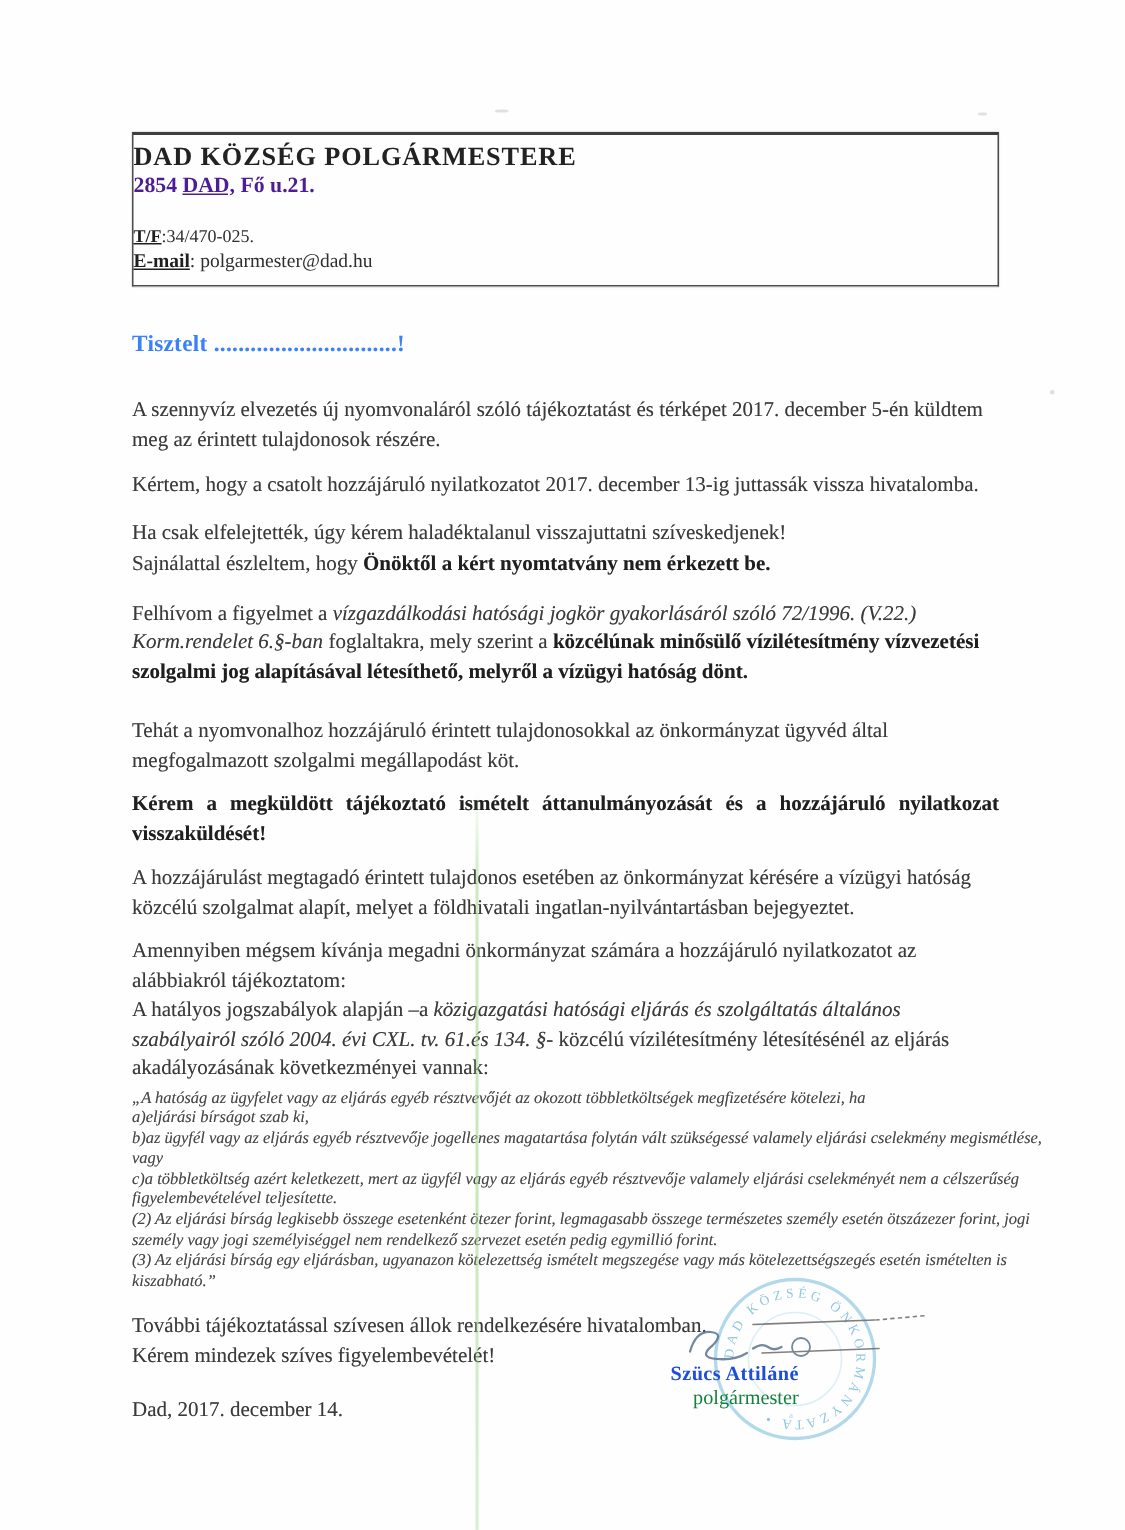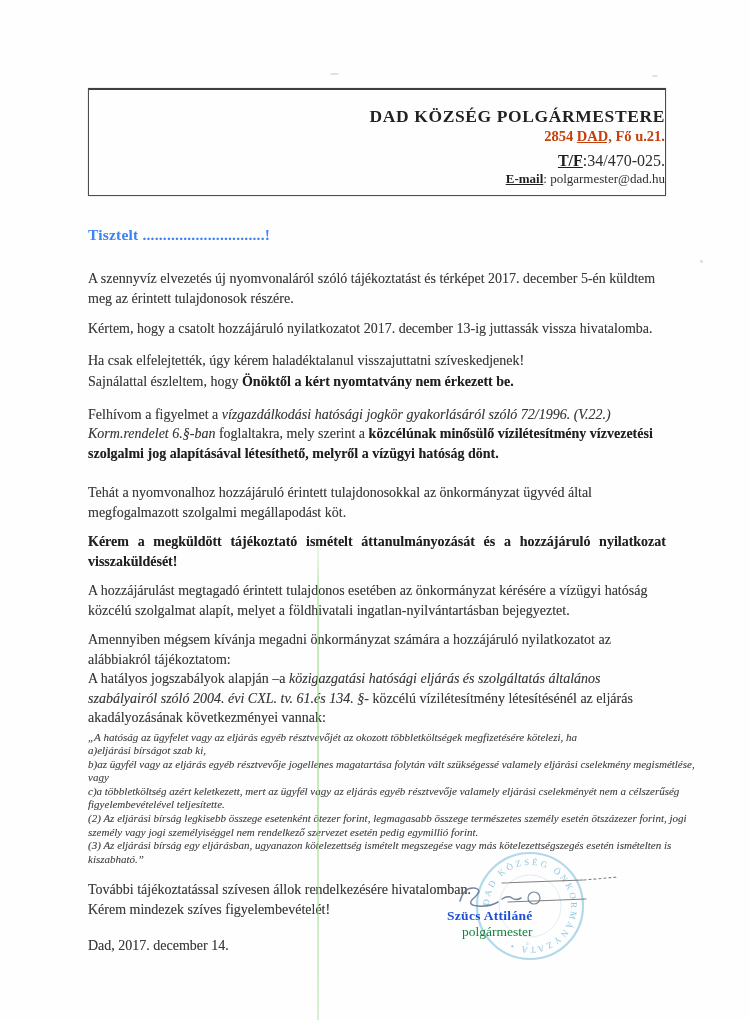--- a/index.html
+++ b/index.html
@@ -6,26 +6,26 @@
   .page{
     position:relative;width:750px;height:1020px;margin:0 auto;
     background:#fefefe;overflow:hidden;
     font-family:"Liberation Serif","DejaVu Serif",serif;
     color:#3a3a3a;
   }
   .content{position:absolute;left:88px;top:88px;width:578px;}
   
   .lh-box{
     border:1px solid #4d4d4d;border-top:2px solid #3f3f3f;
-    text-align:right;padding:16px 0 8px;width:576px;
+    text-align:left;padding:4px 0 8px;width:576px;
     box-shadow:0 0 1px rgba(0,0,0,.35);
   }
   .lh-title{font-size:17.5px;font-weight:bold;letter-spacing:.6px;color:#222;}
-  .lh-addr{font-size:14.5px;font-weight:bold;margin-top:1px;color:#c2410c;}
-  .lh-phone{font-size:16px;margin-top:7px;color:#2e2e2e;}
+  .lh-addr{font-size:14.5px;font-weight:bold;margin-top:1px;color:#4c1d95;}
+  .lh-phone{font-size:12px;margin-top:17px;color:#2e2e2e;}
   .lh-email{font-size:13px;margin-top:1px;color:#2e2e2e;}
   .u{text-decoration:underline;}
   .b{font-weight:bold;color:#1f1f1f;}
   
   .salutation{margin-top:30px;font-size:15.5px;font-weight:bold;color:#3b82f6;letter-spacing:.2px;}
   .para{font-size:14px;line-height:19.5px;margin:0;text-shadow:0 0 .4px rgba(40,40,40,.4);}
   .mt26{margin-top:25px;} .mt11{margin-top:11px;} .mt2{margin-top:2px;}
   .mt12{margin-top:12px;} .mt13{margin-top:13px;} .mt9{margin-top:20px;}
   .mt10{margin-top:10px;} .mt14{margin-top:14px;} .mt17{margin-top:17px;}
   .just{text-align:justify;}

